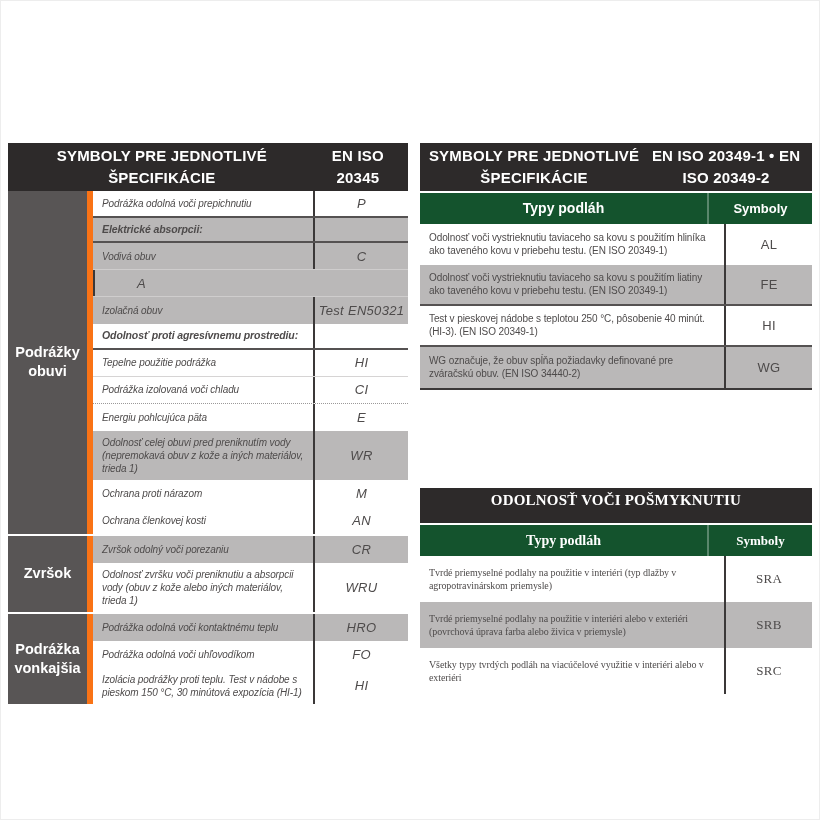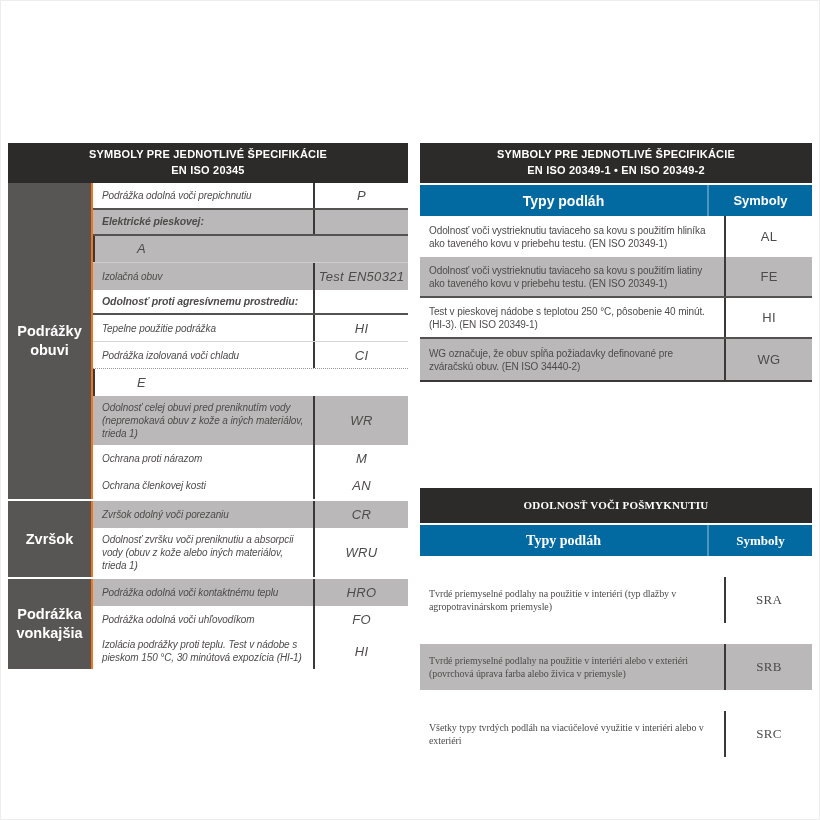--- a/index.html
+++ b/index.html
@@ -3,24 +3,24 @@
 <meta charset="utf-8">
 <style>
   * { margin:0; padding:0; box-sizing:border-box; }
   html,body { width:820px; height:820px; background:#fff; }
   body { font-family:"Liberation Sans", sans-serif; color:#4e4b4b; }
   .page { position:relative; width:820px; height:820px; background:#ffffff;
           box-shadow: inset 0 0 0 1px #ededed; overflow:hidden; }
 
   
   .tbl-title { background:#2d2a2a; color:#fff; text-align:center;
-               display:flex; flex-direction:column; justify-content:center;
-               font-weight:700; font-size:11px; line-height:1.45;
+               display:flex; flex-direction:row; justify-content:center;
+               font-weight:700; font-size:15px; line-height:1.45;
                letter-spacing:.2px; min-height:40px; padding:2px 4px; }
-  .col-header { background:#0369a1; color:#fff; display:flex;
+  .col-header { background:#14532d; color:#fff; display:flex;
                 border-top:2px solid #fff; font-weight:700; }
   .col-header .ch-left { flex:1; text-align:center; font-size:14px;
                 display:flex; align-items:center; justify-content:center; min-height:31px; }
   .col-header .ch-right { width:105px; text-align:center; font-size:13px;
                 display:flex; align-items:center; justify-content:center;
                 border-left:2px solid rgba(255,255,255,.3); }
 
   .trow { display:flex; align-items:stretch; }
   .trow.gray { background:#bab8b8; }
   .trow.white { background:#ffffff; }
@@ -36,35 +36,35 @@
   .div-dotted{ border-bottom:1px dotted #9b9999; }
   .div-graylight { border-bottom:1px solid #cfcdcd; }
 
   
   .t1 { position:absolute; left:8px; top:143px; width:400px; }
   .t1 .group { display:flex; align-items:stretch; }
   .t1 .group + .group { border-top:2px solid #fff; }
   .t1 .cat-cell { width:85px; background:#585555; color:#fff; font-weight:700;
                   font-size:14.5px; line-height:1.3; text-align:center;
                   display:flex; align-items:center; justify-content:center;
-                  border-right:2px solid #f97316; padding:4px; }
+                  border-right:6px solid #f97316; padding:4px; }
   .t1 .group-rows { flex:1; display:flex; flex-direction:column;font-style:italic; }
   .t1 .trow { min-height:27px; }
   .t1 .trow.bold { min-height:22px; }
   .t1 .cell-symbol { width:95px; }
 
   
   .t2 { position:absolute; left:420px; top:143px; width:392px; }
   .t2 .trow { min-height:41px; }
   .t2 .cell-symbol { width:88px; }
   .t2 .rows { border-bottom:2px solid #3b3838; }
 
   .t3 { position:absolute; left:420px; top:488px; width:392px;font-family:Liberation Serif, serif; }
   .t3 .tbl-title { min-height:35px; }
-  .t3 .trow { min-height:46px;margin-top:21px; }
+  .t3 .trow { min-height:46px; }
   .t3 .cell-symbol { width:88px; }
 </style>
 </head>
 <body>
 
 <div class="page">
 
   <div class="t1">
     <div class="tbl-title">
       <div>SYMBOLY PRE JEDNOTLIVÉ ŠPECIFIKÁCIE</div>
@@ -72,22 +72,26 @@
     </div>
     <div id="t1-body">
         <div class="group">
           <div class="cat-cell">Podrážky obuvi</div>
           <div class="group-rows">
             <div class="trow white div-dark">
               <div class="cell-label">Podrážka odolná voči prepichnutiu</div>
               <div class="cell-symbol">P</div>
             </div>
             <div class="trow gray bold div-dark">
-              <div class="cell-label">Elektrické pieskovej:</div>
+              <div class="cell-label">Elektrické absorpcii:</div>
               <div class="cell-symbol"></div>
+            </div>
+            <div class="trow gray div-graylight">
+              <div class="cell-label">Vodivá obuv</div>
+              <div class="cell-symbol">C</div>
             </div>
             <div class="trow gray div-graylight">
               <div class="cell-symbol">A</div>
             </div>
             <div class="trow gray">
               <div class="cell-label">Izolačná obuv</div>
               <div class="cell-symbol">Test EN50321</div>
             </div>
             <div class="trow white bold div-dark">
               <div class="cell-label">Odolnosť proti agresívnemu prostrediu:</div>
@@ -95,20 +99,21 @@
             </div>
             <div class="trow white div-light">
               <div class="cell-label">Tepelne použitie podrážka</div>
               <div class="cell-symbol">HI</div>
             </div>
             <div class="trow white div-dotted">
               <div class="cell-label">Podrážka izolovaná voči chladu</div>
               <div class="cell-symbol">CI</div>
             </div>
             <div class="trow white">
+              <div class="cell-label">Energiu pohlcujúca päta</div>
               <div class="cell-symbol">E</div>
             </div>
             <div class="trow gray">
               <div class="cell-label">Odolnosť celej obuvi pred preniknutím vody (nepremokavá obuv z kože a iných materiálov, trieda 1)</div>
               <div class="cell-symbol">WR</div>
             </div>
             <div class="trow white">
               <div class="cell-label">Ochrana proti nárazom</div>
               <div class="cell-symbol">M</div>
             </div>

